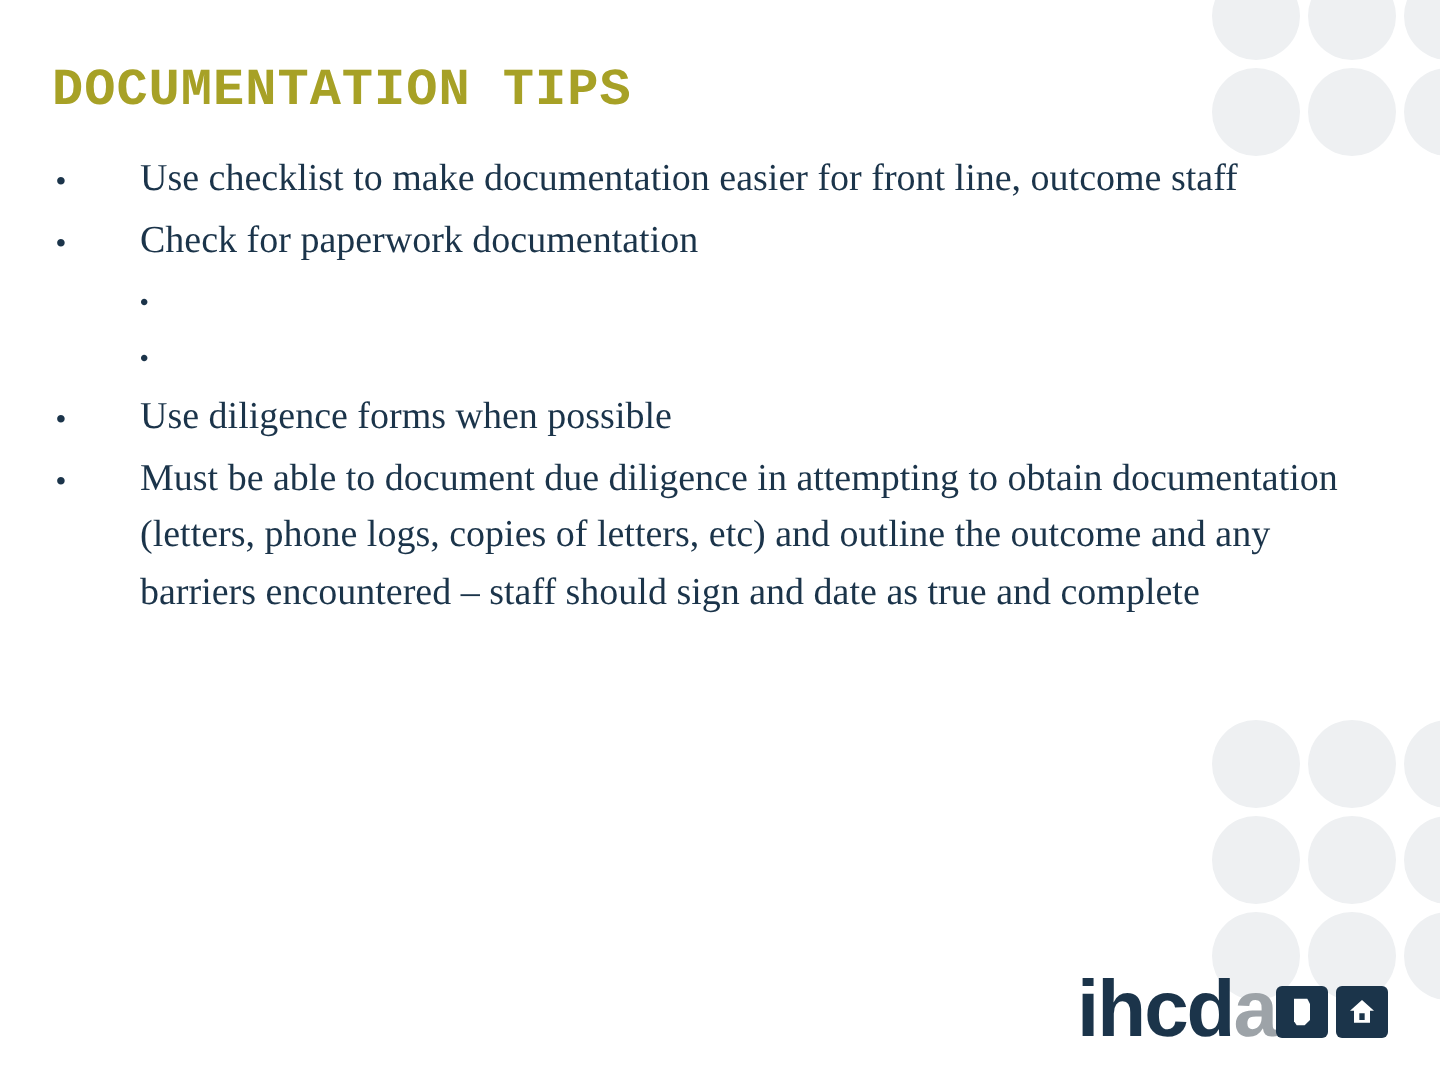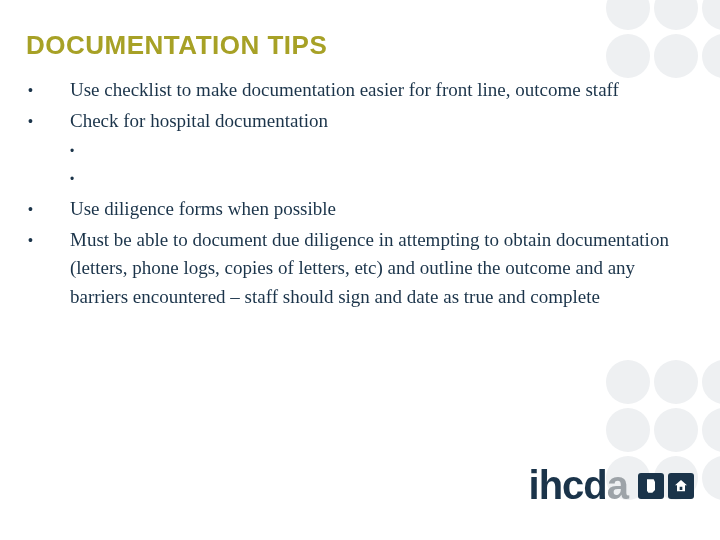--- a/index.html
+++ b/index.html
@@ -5,21 +5,21 @@
   html,body{margin:0;padding:0}
   body{
     width:720px;height:540px;
     background:#ffffff;
     font-family:"Times New Roman",Times,serif;
     color:#1b344a;
     position:relative;
     overflow:hidden;
   }
   .title{
-    font-family:Liberation Sans, sans-serif;
+    font-family:Liberation Mono, monospace;
     font-weight:700;
     color:#a7a126;
     font-size:26px;
     letter-spacing:0.5px;
     position:absolute;
     left:26px;top:30px;
   }
   .content{
     position:absolute;
     left:28px;top:76px;right:30px;
@@ -41,22 +41,22 @@
     font-family:Arial,Helvetica,sans-serif;
     font-size:12px;line-height:28px;
     width:42px;flex:0 0 42px;text-align:left;
   }
   ul.sub>li>.txt{flex:1;font-size:18px}
   
   .deco{position:absolute;right:0;top:0;width:120px;height:540px;pointer-events:none}
   .deco .c{position:absolute;width:44px;height:44px;border-radius:50%;background:#eef0f2}
   
   .logo{
-    position:absolute;right:26px;bottom:32px;
-    display:flex;align-items:center;gap:10px;
+    position:absolute;right:26px;bottom:12px;
+    display:flex;align-items:center;gap:0;
     color:#1b344a;
   }
   .logo-text{
     font-family:Arial,Helvetica,sans-serif;
     font-weight:900;font-size:40px;letter-spacing:-1px;
     color:#1b344a;
   }
   .logo-text .light{color:#9da3a8;font-weight:700}
   .logo-mark{display:flex;gap:4px;align-items:center}
   .sq{width:26px;height:26px;background:#1b344a;border-radius:3px;display:flex;align-items:center;justify-content:center}
@@ -87,21 +87,21 @@
 <div class="title">DOCUMENTATION TIPS</div>
 
 <div class="content">
   <ul class="top">
     <li>
       <span class="dot">•</span>
       <span class="txt">Use checklist to make documentation easier for front line, outcome staff</span>
     </li>
     <li>
       <span class="dot">•</span>
-      <span class="txt">Check for hospital documentation</span>
+      <span class="txt">Check for paperwork documentation</span>
     </li>
   </ul>
   <ul class="sub">
     <li>
       <span class="dot">•</span>
     </li>
     <li>
       <span class="dot">•</span>
     </li>
   </ul>

